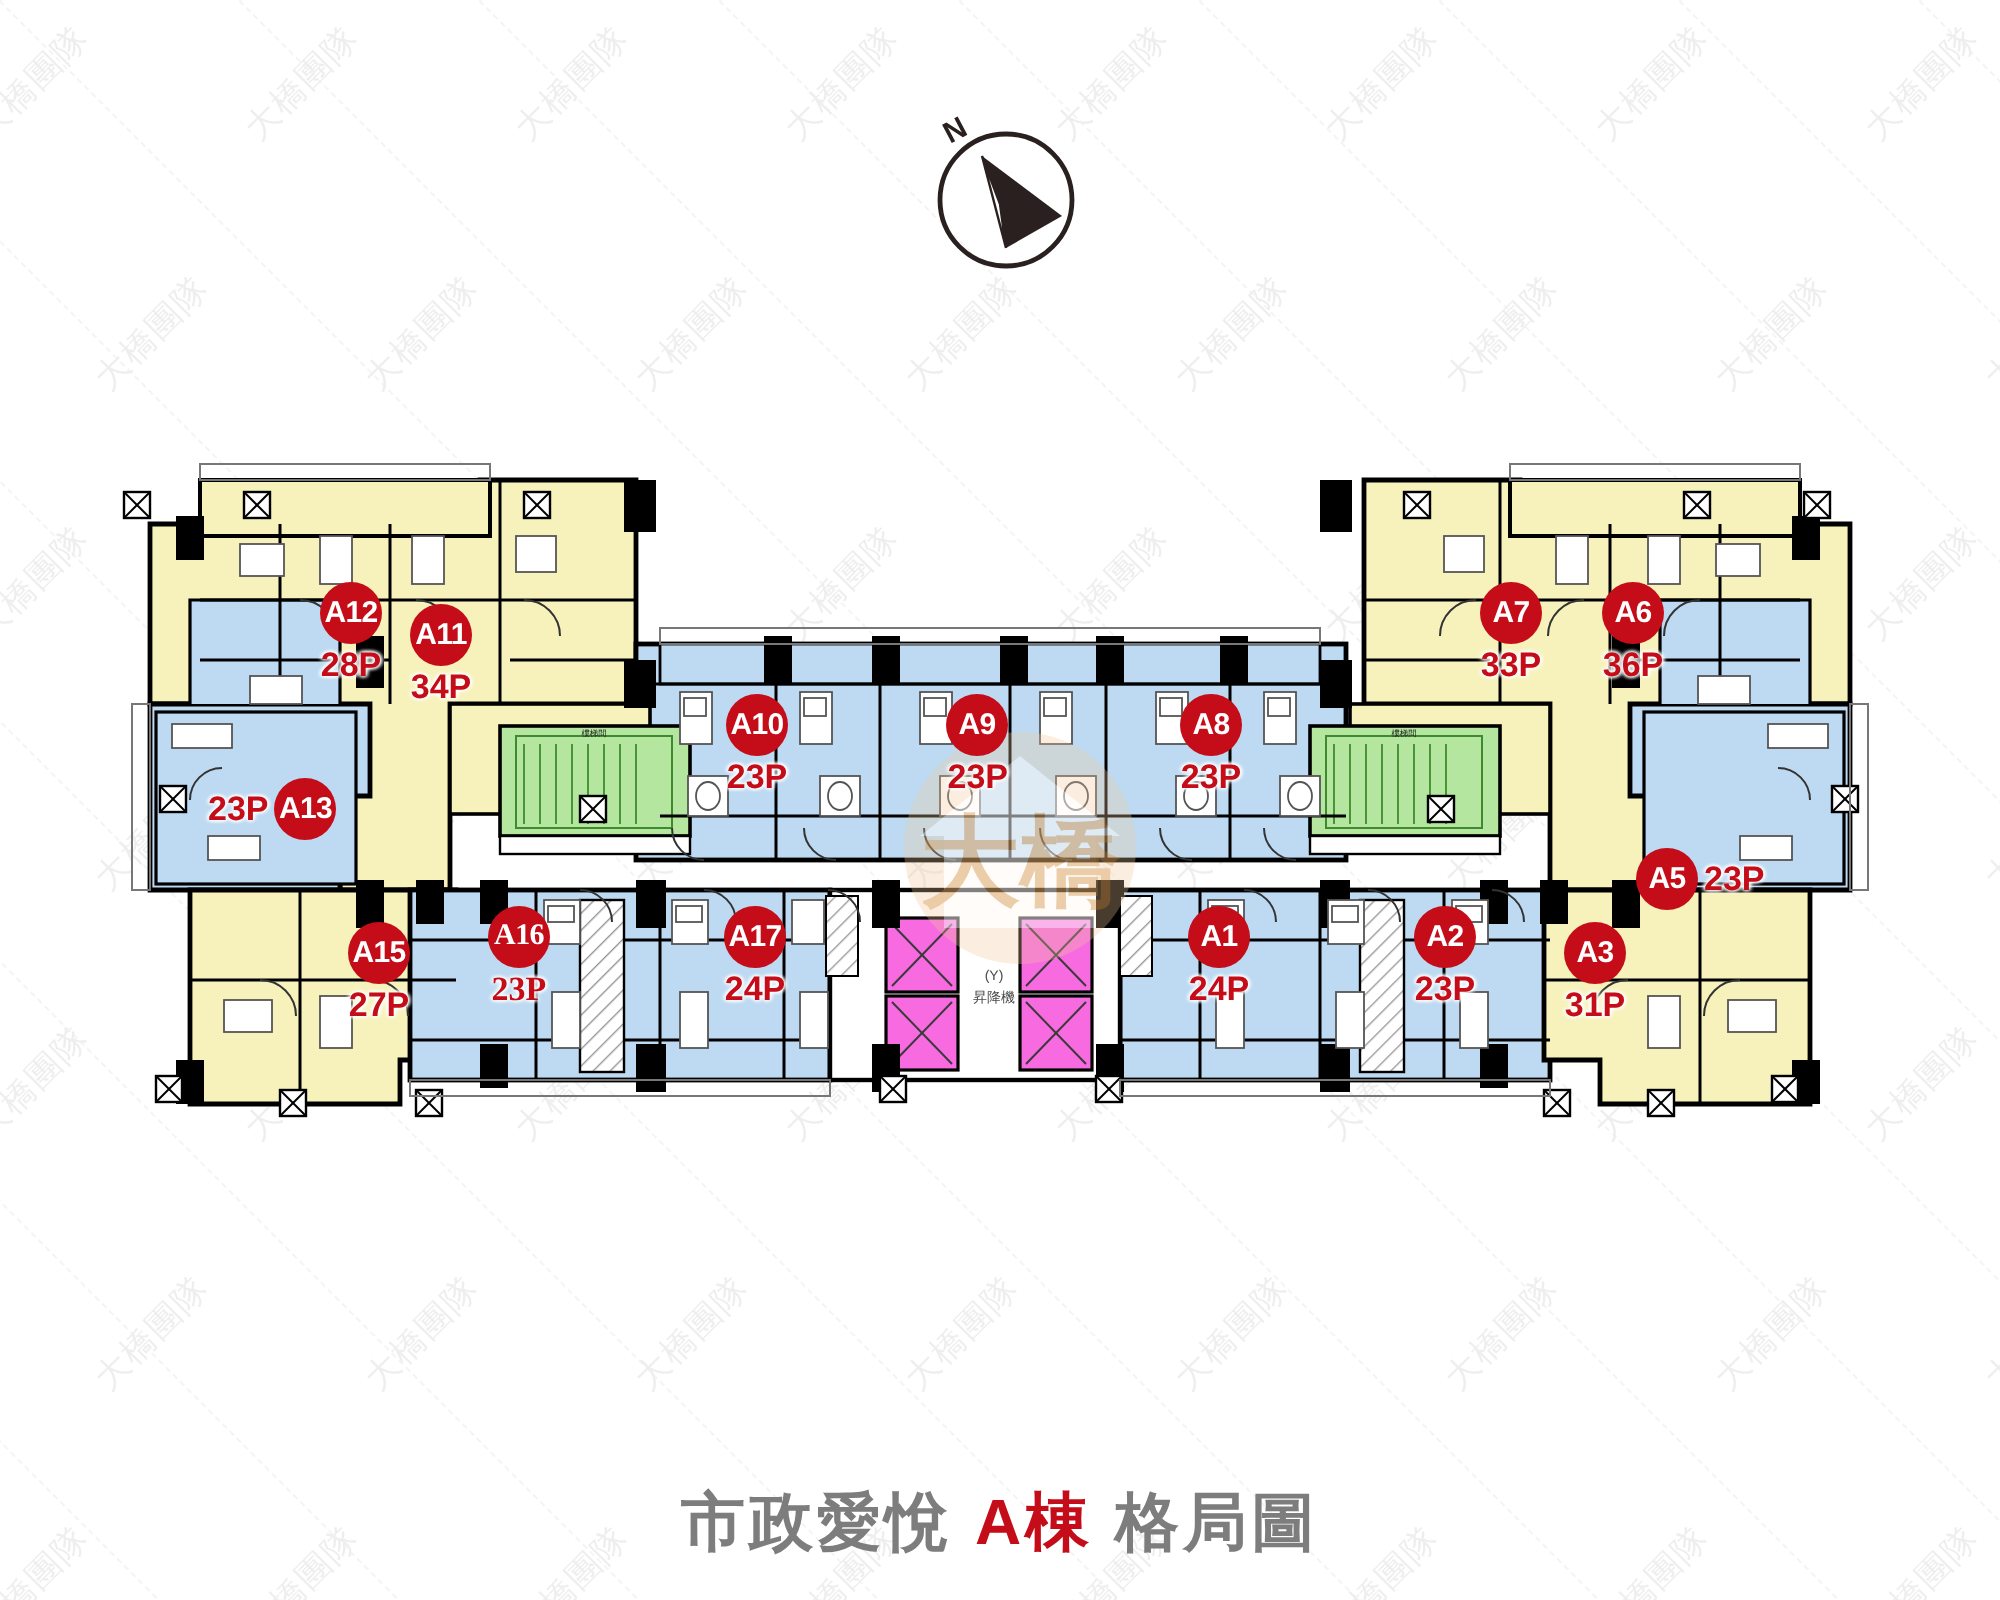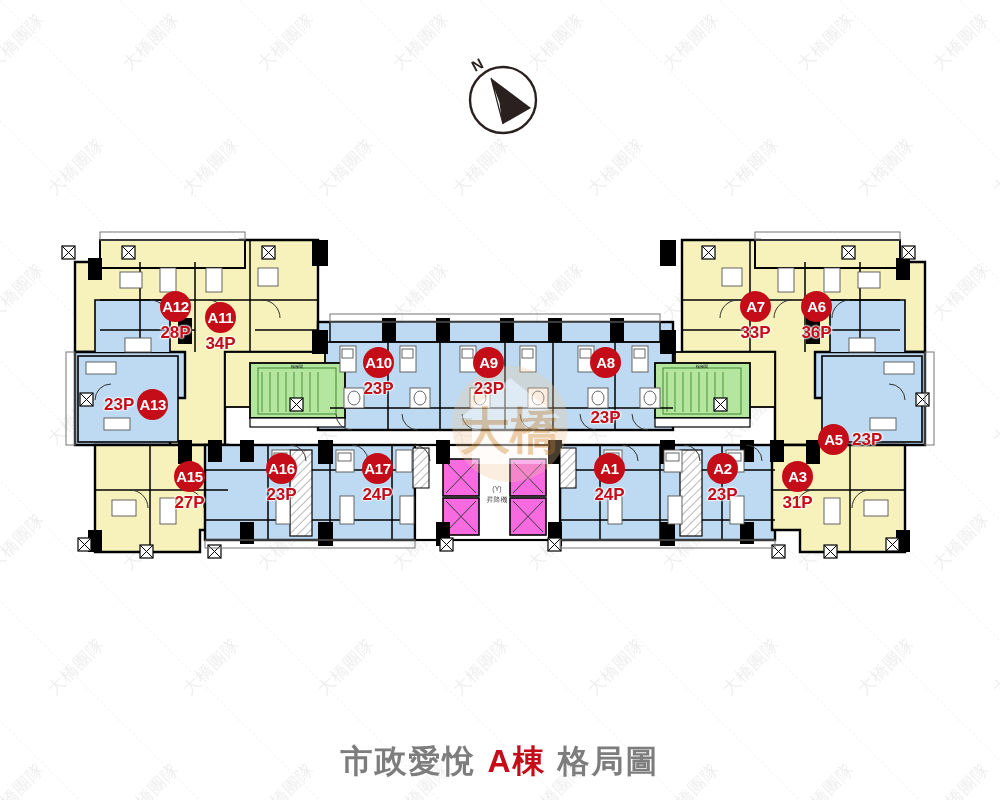--- a/index.html
+++ b/index.html
@@ -567,21 +567,21 @@
       <div class="badge-area">34P</div>
     </div>
     <div class="unit-badge" style="left: 363px; top: 347px;">
       <div class="badge-circle">A10</div>
       <div class="badge-area">23P</div>
     </div>
     <div class="unit-badge" style="left: 473px; top: 347px; align-items: flex-end;">
       <div class="badge-circle">A9</div>
       <div class="badge-area">23P</div>
     </div>
-    <div class="unit-badge" style="left: 590px; top: 347px; gap: 29px;">
+    <div class="unit-badge" style="left: 590px; top: 347px;">
       <div class="badge-circle">A8</div>
       <div class="badge-area">23P</div>
     </div>
     <div class="unit-badge" style="left: 740px; top: 291px;">
       <div class="badge-circle">A7</div>
       <div class="badge-area">33P</div>
     </div>
     <div class="unit-badge" style="left: 785px; top: 291px; margin-left: 16px;">
       <div class="badge-circle">A6</div>
       <div class="badge-area">36P</div>
@@ -591,21 +591,21 @@
       <div class="badge-circle">A13</div>
     </div>
     <div class="unit-badge inline" style="left: 818px; top: 424px;">
       <div class="badge-circle">A5</div>
       <div class="badge-area">23P</div>
     </div>
     <div class="unit-badge" style="left: 174px; top: 461px;">
       <div class="badge-circle">A15</div>
       <div class="badge-area">27P</div>
     </div>
-    <div class="unit-badge" style="left: 266px; top: 453px;">
+    <div class="unit-badge" style="left: 244px; top: 453px; font-family: Liberation Serif, serif;">
       <div class="badge-circle">A16</div>
       <div class="badge-area">23P</div>
     </div>
     <div class="unit-badge" style="left: 362px; top: 453px;">
       <div class="badge-circle">A17</div>
       <div class="badge-area">24P</div>
     </div>
     <div class="unit-badge" style="left: 594px; top: 453px;">
       <div class="badge-circle">A1</div>
       <div class="badge-area">24P</div>

